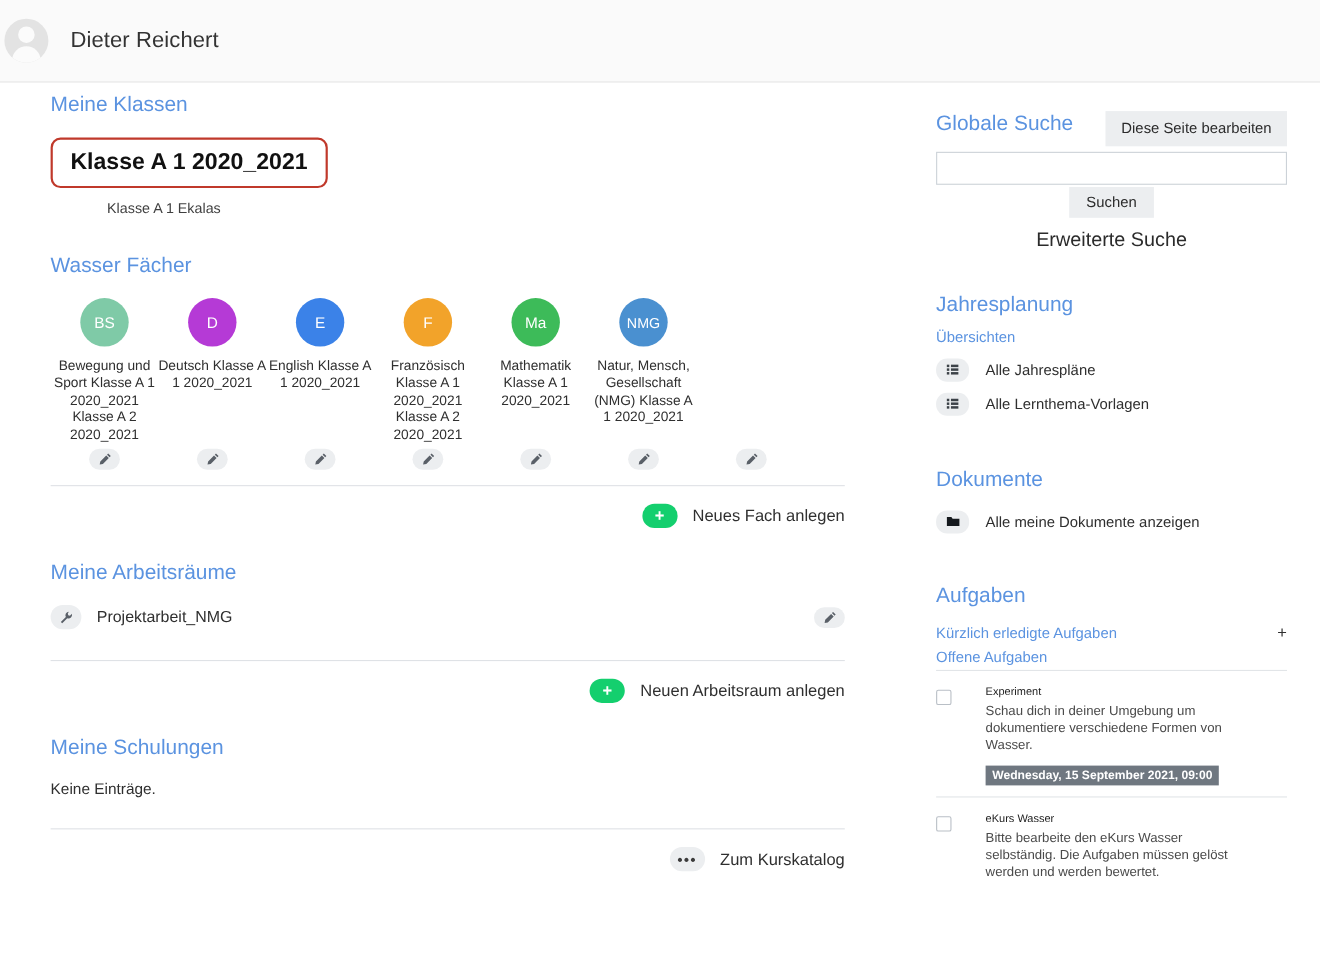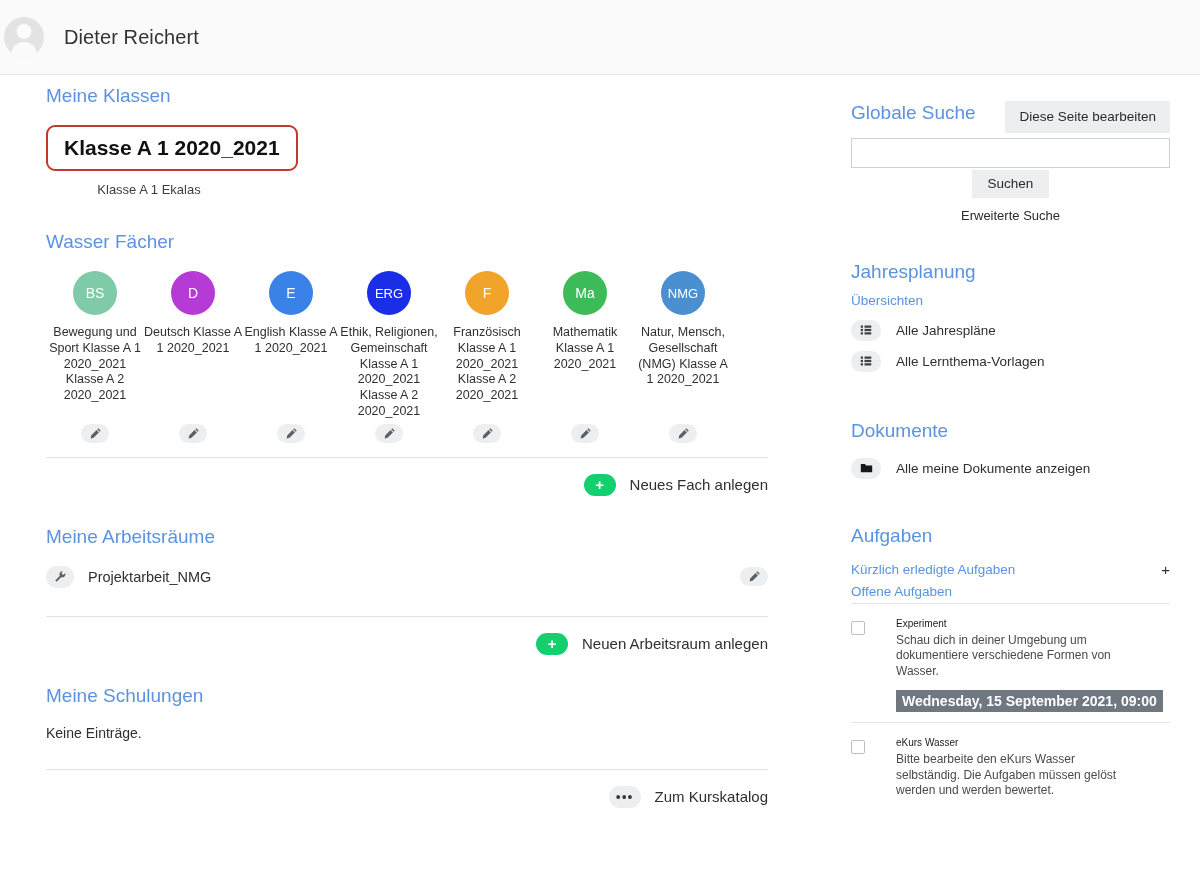--- a/index.html
+++ b/index.html
@@ -196,21 +196,21 @@
   }
   .search-btn-row { display: flex; justify-content: center; margin-top: 2px; }
   .search-btn {
     background: #eceef0; border: none;
     font-size: 13.5px; color: #2b2b2b;
     padding: 7px 16px; cursor: pointer;
     font-family: "Liberation Sans", sans-serif;
     line-height: 1;
   }
   .adv-search {
-    text-align: center; font-size: 13px;
+    text-align: center; font-size: 18px;
     color: #2b2b2b; margin-top: 10px; cursor: pointer;
   }
   .sub-link {
     font-size: 13.5px; color: #5b93e0; margin-bottom: 12px; cursor: pointer;
   }
   .side-item { display: flex; align-items: center; margin-bottom: 10px; }
   .side-icon {
     width: 30px; height: 21px; border-radius: 10px;
     background: #eceef0;
     display: flex; align-items: center; justify-content: center;
@@ -237,21 +237,21 @@
   }
   .task-body { margin-left: 31px; }
   .task-title { font-size: 10px; color: #1b1b1b; cursor: pointer; }
   .task-desc {
     font-size: 12px; color: #4a4a4a; line-height: 15.5px;
     margin-top: 4px; max-width: 240px;
   }
   .task-date {
     display: inline-block;
     background: #6f7780; color: #fff;
-    font-size: 14px; font-weight: bold;
+    font-size: 11px; font-weight: bold;
     padding: 3px 6px; margin-top: 11px;
   }
 </style>
 </head>
 <body>
 
 <div class="page">
 
   <div class="topbar">
     <div class="avatar">
@@ -279,24 +279,20 @@
           <div class="fach-circle" style="background: rgb(127, 202, 167);">BS</div>
           <div class="fach-label">Bewegung und Sport Klasse A 1 2020_2021 Klasse A 2 2020_2021</div>
         </div>
         <div class="fach">
           <div class="fach-circle" style="background: rgb(181, 58, 214);">D</div>
           <div class="fach-label">Deutsch Klasse A 1 2020_2021</div>
         </div>
         <div class="fach">
           <div class="fach-circle" style="background: rgb(59, 130, 232);">E</div>
           <div class="fach-label">English Klasse A 1 2020_2021</div>
-        </div>
-        <div class="fach">
-          <div class="fach-circle small" style="background: rgb(26, 46, 232);">ERG</div>
-          <div class="fach-label">Ethik, Religionen, Gemeinschaft Klasse A 1 2020_2021 Klasse A 2 2020_2021</div>
         </div>
         <div class="fach">
           <div class="fach-circle" style="background: rgb(242, 163, 42);">F</div>
           <div class="fach-label">Französisch Klasse A 1 2020_2021 Klasse A 2 2020_2021</div>
         </div>
         <div class="fach">
           <div class="fach-circle" style="background: rgb(61, 187, 89);">Ma</div>
           <div class="fach-label">Mathematik Klasse A 1 2020_2021</div>
         </div>
         <div class="fach">

